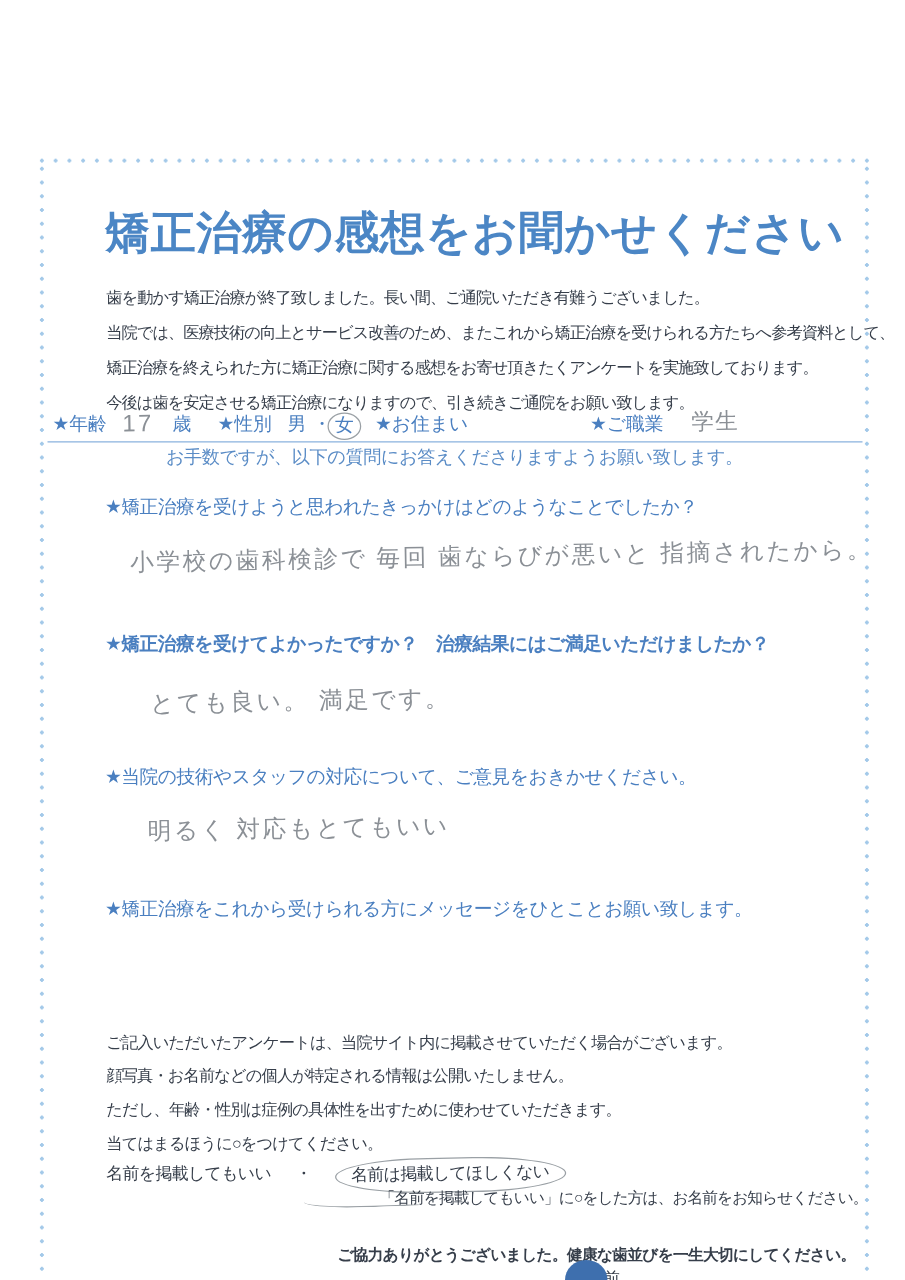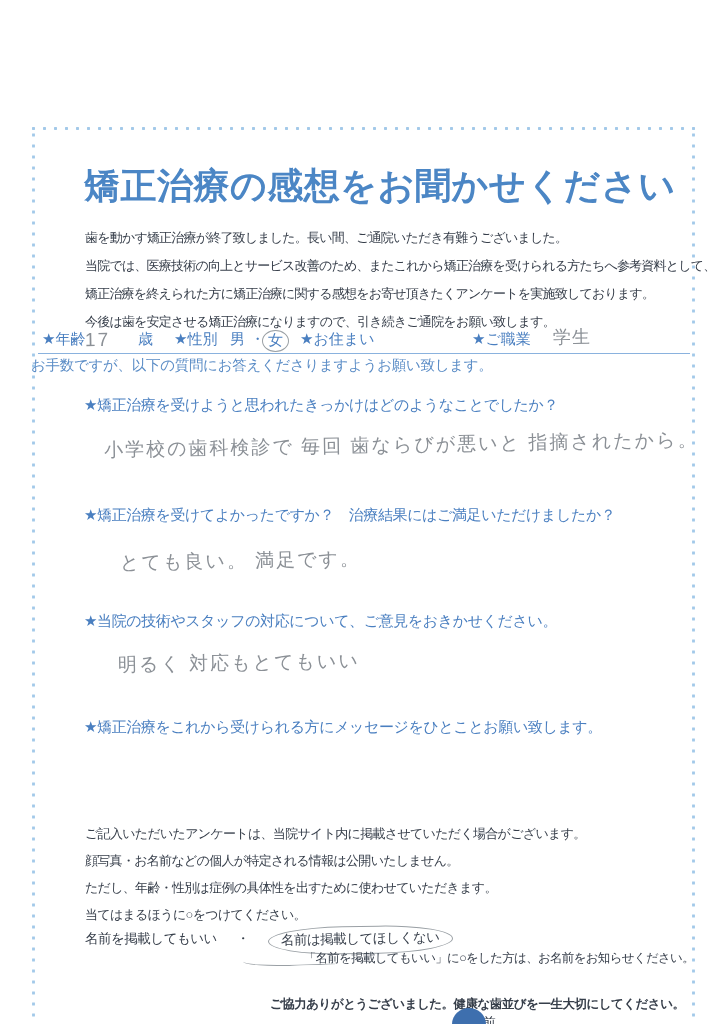--- a/index.html
+++ b/index.html
@@ -24,24 +24,24 @@
     color:#4b86c5; white-space:nowrap;
   }
   .intro { position:absolute; left:85px; top:224px; font-size:13px; letter-spacing:-0.8px; line-height:28px; color:#363e4a; }
 
   .fieldline { position:absolute; left:38px; top:326px; width:652px; height:28px; border-bottom:1.5px solid #8ab2de; font-size:15px; color:#4a7fc0; white-space:nowrap; }
   .fld { position:absolute; bottom:4px; }
   .hand { color:#8b9096; font-size:19px; letter-spacing:2px; transform:rotate(-1deg); white-space:nowrap; }
   .hand.small { font-size:18px; letter-spacing:1px;margin-top:42px; }
   .circled-print { display:inline-block; border:1.5px solid #9aa0a5; border-radius:50%; padding:0 5px 1px 5px; }
 
-  .instruction { position:absolute; left:31px; top:356px; width:665px; font-size:14.5px; letter-spacing:-0.3px; color:#5a8cc6; }
+  .instruction { position:absolute; left:31px; top:356px; width:665px; text-align:center; font-size:14.5px; letter-spacing:-0.3px; color:#5a8cc6; }
 
   .question { position:absolute; left:42px; font-size:15px; letter-spacing:-0.4px; color:#4a7fc0; white-space:nowrap;margin-left:42px; }
-  .q1 { top:396px; } .q2 { top:506px; } .q3 { top:612px; } .q4 { top:718px; }
+  .q1 { top:396px; } .q2 { top:506px;font-weight:bold; } .q3 { top:612px; } .q4 { top:718px; }
   .answer { position:absolute; }
   .a1 { left:104px; top:432px; }
   .a2 { left:120px; top:548px; }
   .a3 { left:118px; top:650px; }
 
   .notes { position:absolute; left:85px; top:820px; font-size:13px; letter-spacing:-0.7px; line-height:27px; color:#363e4a; }
 
   .publish-row { position:absolute; left:85px; top:926px; font-size:13.5px; letter-spacing:-0.5px; color:#363e4a; white-space:nowrap; }
   .publish-row .sep { margin:0 16px; }
   .circled-hand { display:inline-block; border:1.6px solid #9aa0a5; border-radius:50% / 62%; padding:3px 12px 5px 12px; transform:rotate(-1deg); }
@@ -67,21 +67,21 @@
 
   <div class="intro">
     <div>歯を動かす矯正治療が終了致しました。長い間、ご通院いただき有難うございました。</div>
     <div>当院では、医療技術の向上とサービス改善のため、またこれから矯正治療を受けられる方たちへ参考資料として、</div>
     <div>矯正治療を終えられた方に矯正治療に関する感想をお寄せ頂きたくアンケートを実施致しております。</div>
     <div>今後は歯を安定させる矯正治療になりますので、引き続きご通院をお願い致します。</div>
   </div>
 
   <div class="fieldline">
     <span class="fld" style="left:4px">★年齢</span>
-    <span class="fld hand" style="left:47px; bottom:2px;margin-top:22px;">17</span>
+    <span class="fld hand" style="left:60px; bottom:2px;margin-top:22px;">17</span>
     <span class="fld" style="left:100px">歳</span>
     <span class="fld" style="left:136px">★性別</span>
     <span class="fld" style="left:192px">男</span>
     <span class="fld" style="left:212px">・</span>
     <span class="fld circled-print" style="left:224px; bottom:1px;">女</span>
     <span class="fld" style="left:262px">★お住まい</span>
     <span class="fld" style="left:434px">★ご職業</span>
     <span class="fld hand small" style="left:515px; bottom:4px;">学生</span>
   </div>
 

